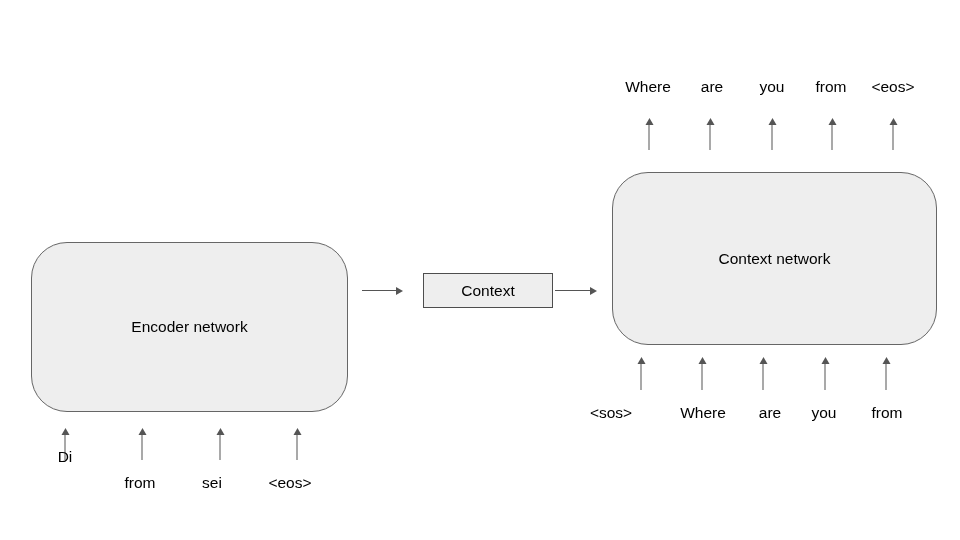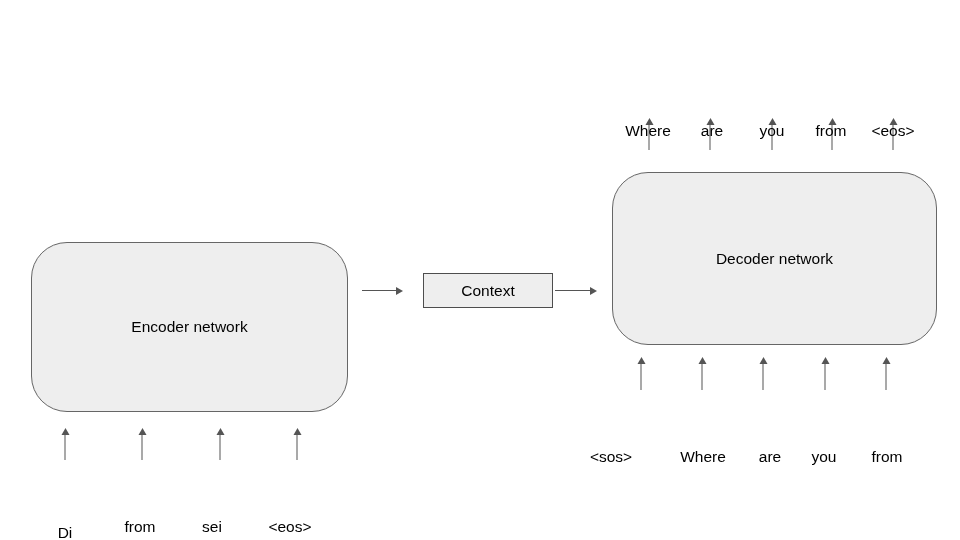--- a/index.html
+++ b/index.html
@@ -42,21 +42,20 @@
   .context-box {
     left: 423px; top: 273px; width: 130px; height: 35px;
     border: 1px solid var(--context-border);
   }
   .token {
     position: absolute;
     font-size: 15.5px;
     color: var(--text);
     transform: translateX(-50%);
     white-space: nowrap;
-    margin-top: 44px;
   }
   
   .arrow-up {
     position: absolute;
     width: 9px;
     transform: translateX(-50%);
   }
   .arrow-up .shaft {
     position: absolute;
     left: 50%; top: 6px; bottom: 0;
@@ -102,21 +101,21 @@
 
   <div class="box rounded encoder-box">
     <span class="box-label">Encoder network</span>
   </div>
 
   <div class="box context-box">
     <span class="box-label">Context</span>
   </div>
 
   <div class="box rounded decoder-box">
-    <span class="box-label">Decoder network</span>
+    <span class="box-label">Context network</span>
   </div>
 
   <div class="arrow-right" style="left:362px; top:286px; width:41px;">
     <span class="shaft"></span>
     <span class="head"></span>
   </div>
 
   <div class="arrow-right" style="left:555px; top:286px; width:42px;">
     <span class="shaft"></span>
     <span class="head"></span>
@@ -132,21 +131,21 @@
     </div>
   <div class="arrow-up" style="left:220px; top:428px; height:32px;">
       <span class="shaft"></span>
       <span class="head"></span>
     </div>
   <div class="arrow-up" style="left:297px; top:428px; height:32px;">
       <span class="shaft"></span>
       <span class="head"></span>
     </div>
 
-  <span class="token" style="left:65px; top:480px;">Di</span>
+  <span class="token" style="left:65px; top:448px;">Di</span>
   <span class="token" style="left:140px; top:474px;">from</span>
   <span class="token" style="left:212px; top:474px;">sei</span>
   <span class="token" style="left:290px; top:474px;">&lt;eos&gt;</span>
 
   <div class="arrow-up" style="left:649px; top:118px; height:32px;">
       <span class="shaft"></span>
       <span class="head"></span>
     </div>
   <div class="arrow-up" style="left:710px; top:118px; height:32px;">
       <span class="shaft"></span>

